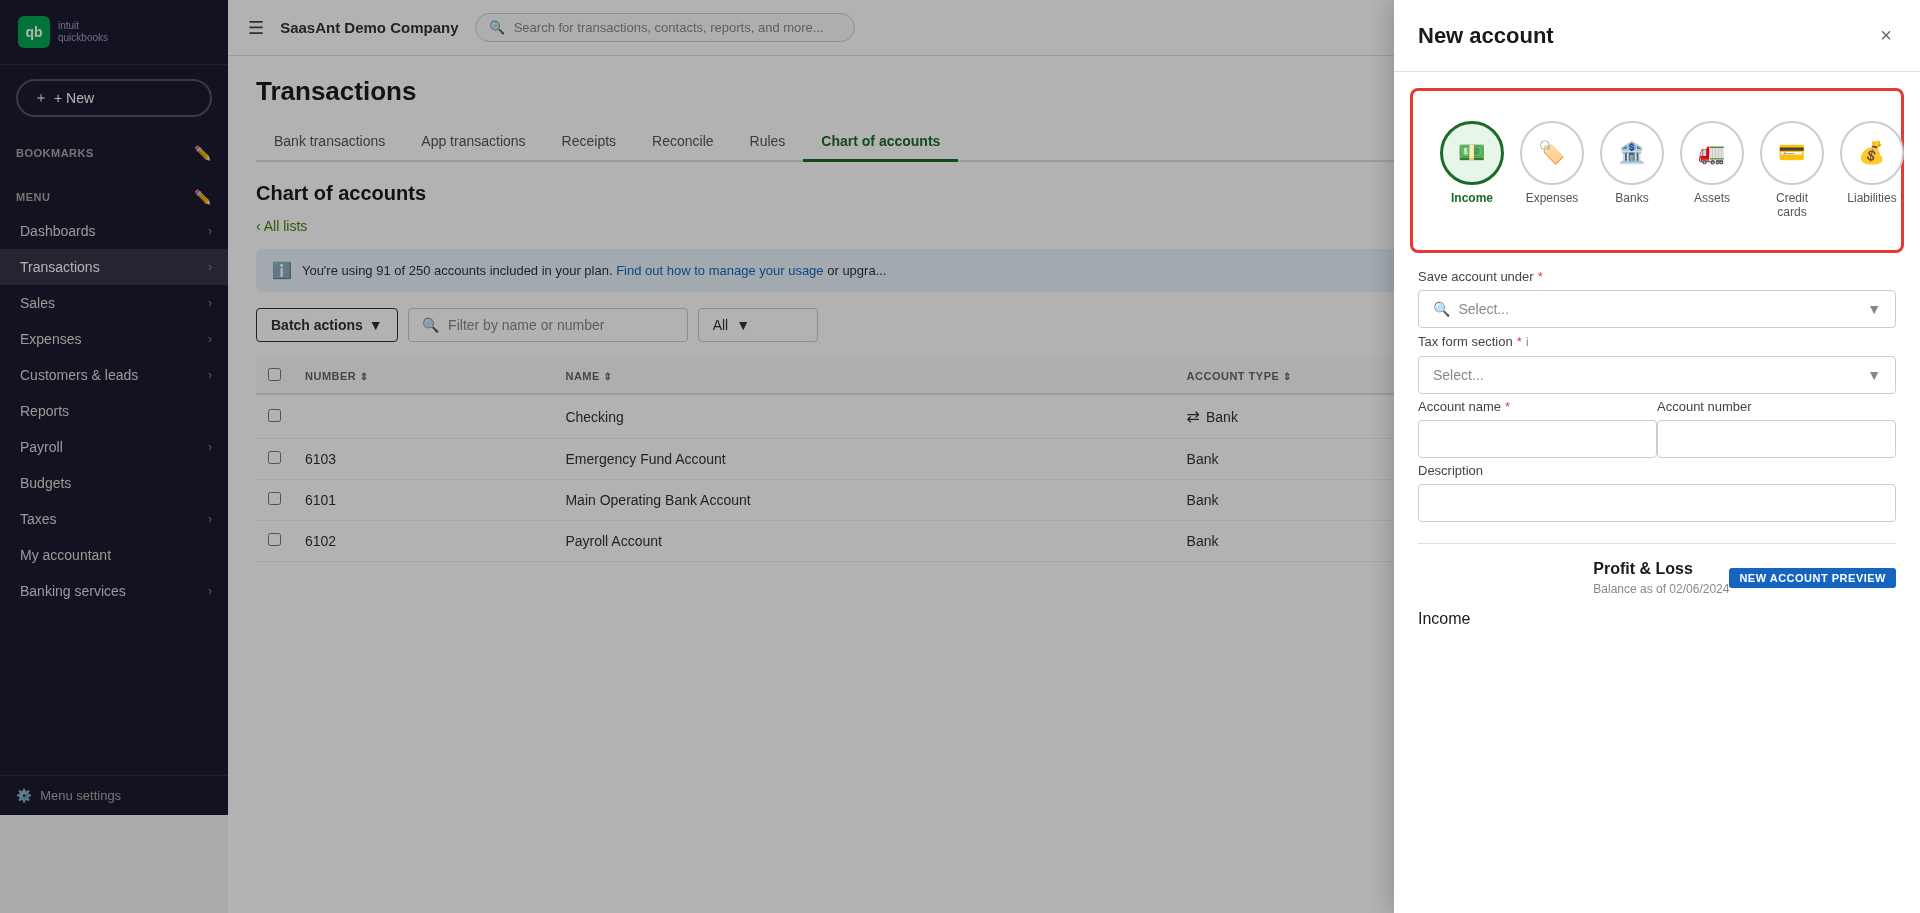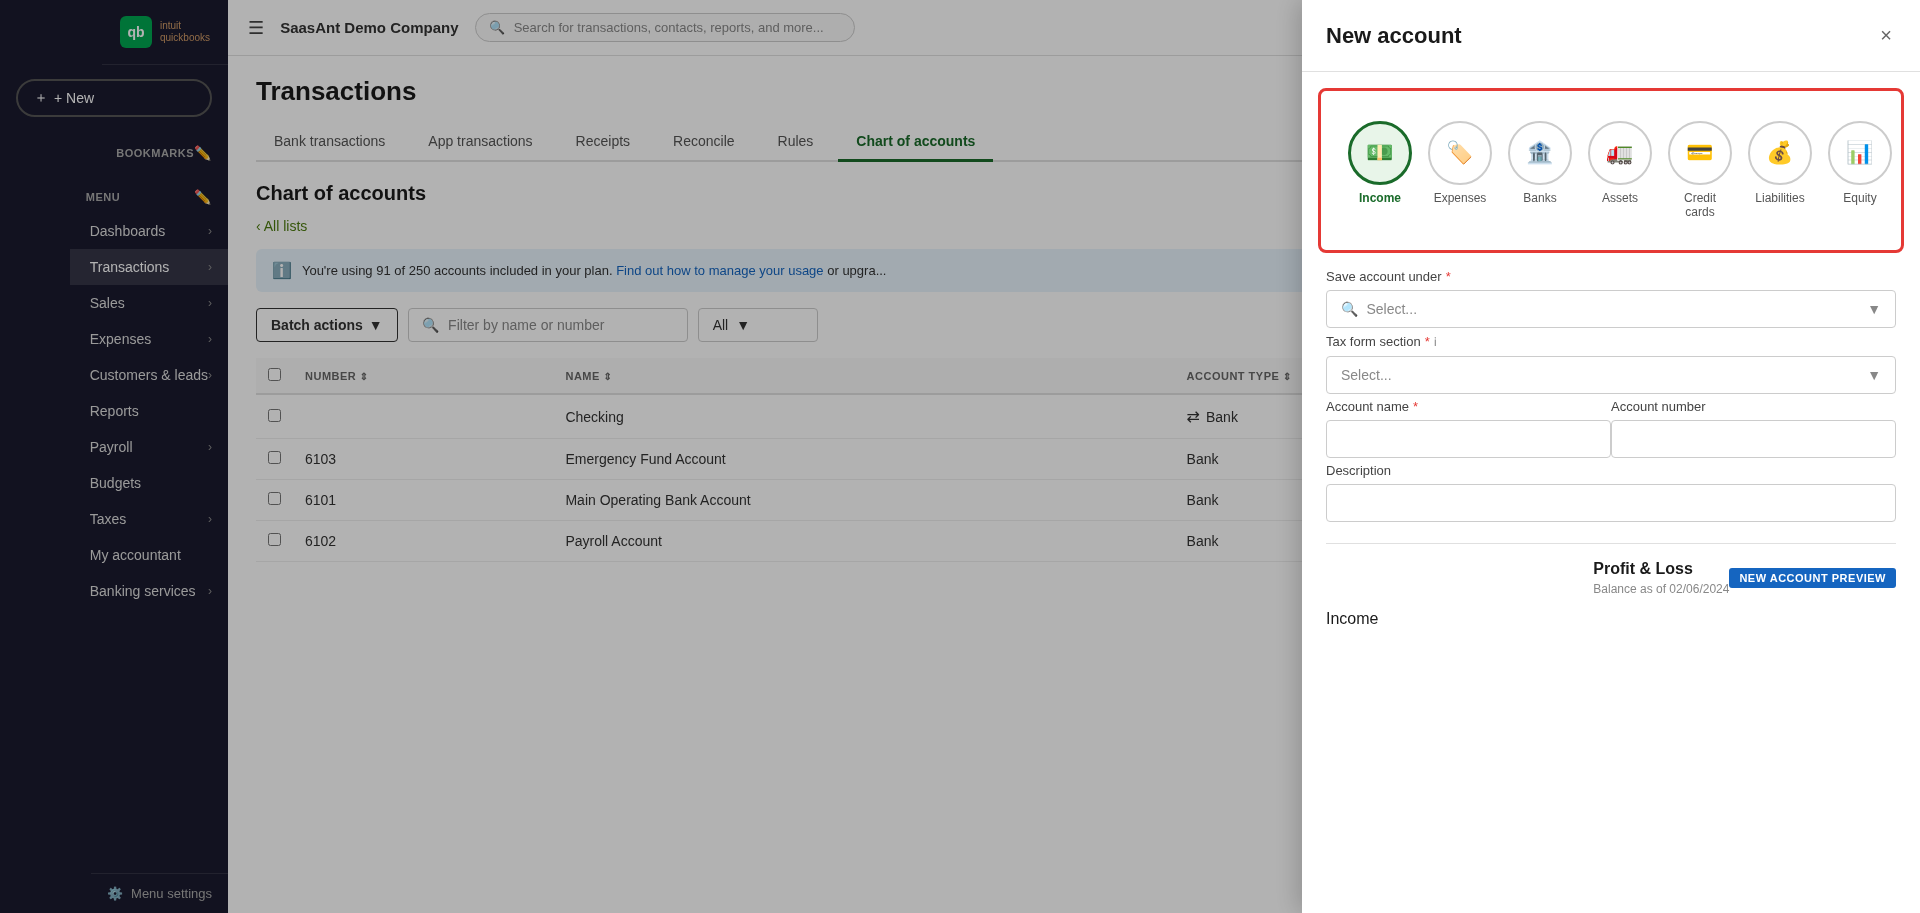--- a/index.html
+++ b/index.html
@@ -6,39 +6,38 @@
     body { font-family: -apple-system, BlinkMacSystemFont, 'Segoe UI', sans-serif; background: #f4f4f4; display: flex; height: 913px; overflow: hidden; }
 
     
     .sidebar {
       width: 228px;
       background: #1a1a2e;
       color: #fff;
       display: flex;
       flex-direction: column;
       flex-shrink: 0;
-      height: 913px;
+      height: 815px;
       overflow-y: auto;
-      align-items: flex-end;
     }
     .sidebar-logo {
       padding: 16px 18px;
       display: flex;
       align-items: center;
       gap: 8px;
       border-bottom: 1px solid rgba(255,255,255,0.1);
     }
     .logo-icon {
       width: 32px; height: 32px;
       background: #00a651;
       border-radius: 6px;
       display: flex; align-items: center; justify-content: center;
       font-size: 14px; color: #fff; font-weight: bold;
     }
-    .logo-text { font-size: 13px; color: #fdba74; font-weight: 600; line-height: 1.2; }
+    .logo-text { font-size: 13px; color: #c4b5fd; font-weight: 600; line-height: 1.2; }
     .logo-text span { display: block; font-size: 10px; font-weight: 400; opacity: 0.8; }
 
     .new-btn {
       margin: 14px 16px;
       background: transparent;
       border: 2px solid #555;
       color: #fff;
       padding: 8px 16px;
       border-radius: 20px;
       cursor: pointer;
@@ -110,21 +109,21 @@
       flex: 1; overflow-y: auto; padding: 20px 28px;
     }
 
     .page-title {
       font-size: 26px; font-weight: 700; color: #1a1a1a;
       margin-bottom: 16px;
     }
 
     
     .tabs {
-      display: flex; gap: 7px;
+      display: flex; gap: 0;
       border-bottom: 2px solid #e0e0e0;
       margin-bottom: 20px;
     }
     .tab {
       padding: 10px 18px;
       font-size: 14px; color: #555;
       cursor: pointer;
       border-bottom: 3px solid transparent;
       margin-bottom: -2px;
     }
@@ -201,21 +200,21 @@
     .overlay-backdrop {
       position: fixed; top: 0; left: 0; right: 0; bottom: 0;
       background: rgba(0,0,0,0.3);
       z-index: 100;
     }
 
     
     .new-account-panel {
       position: fixed;
       top: 0; right: 0;
-      width: 618px;
+      width: 526px;
       height: 913px;
       background: #fff;
       z-index: 101;
       box-shadow: -4px 0 24px rgba(0,0,0,0.2);
       display: flex; flex-direction: column;
       overflow-y: auto;
     }
     .panel-header {
       display: flex; align-items: center; justify-content: space-between;
       padding: 20px 24px;

